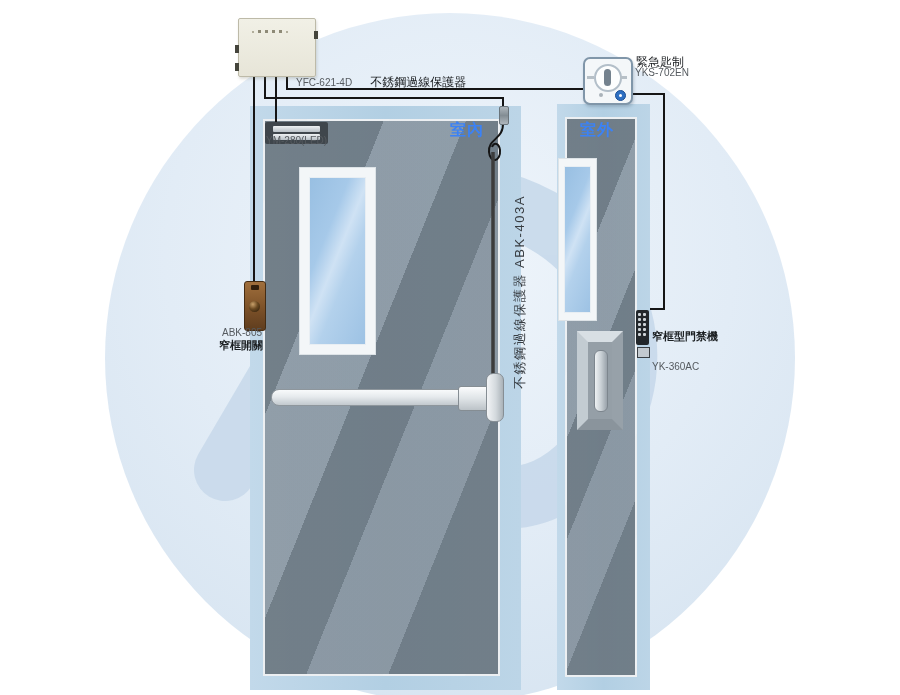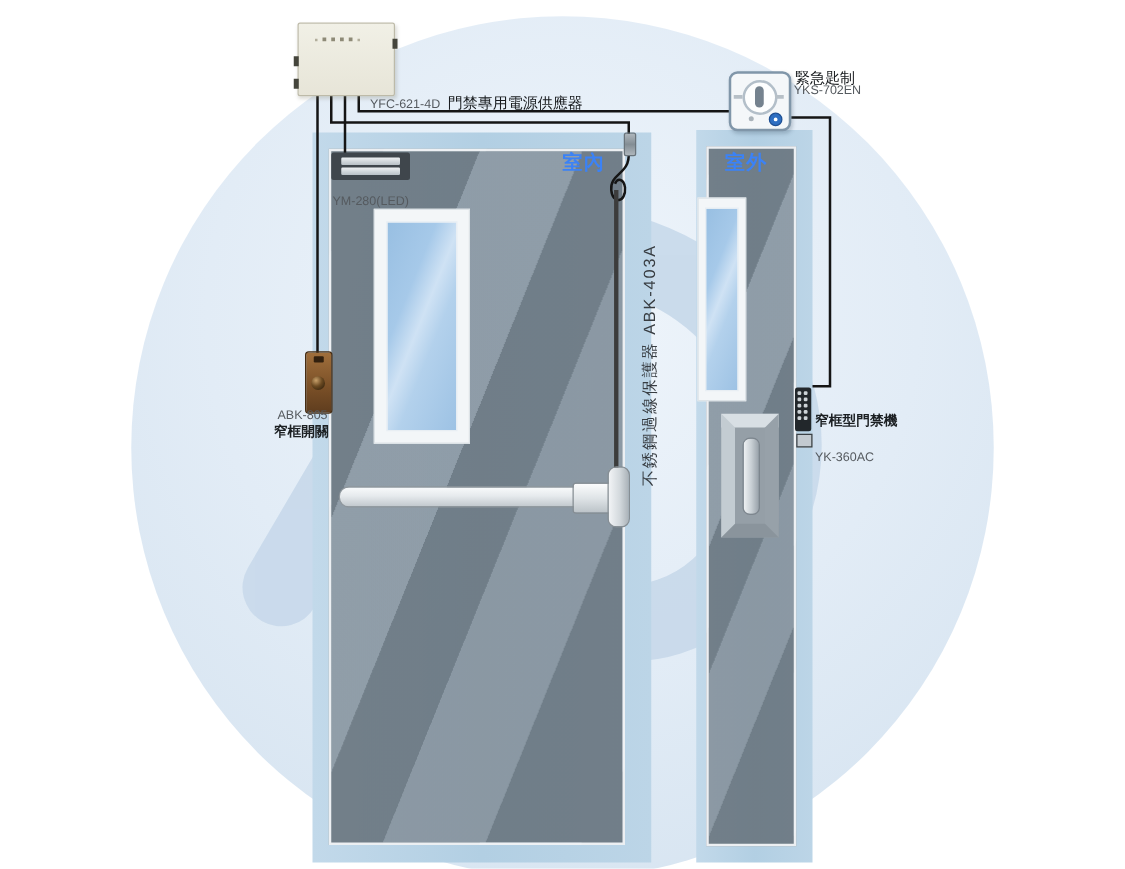--- a/index.html
+++ b/index.html
@@ -141,21 +141,21 @@
       <path d="M633 94 H 664 V 309 H 650"></path>
       <path d="M503 122 C504 140 488 138 489 152 C490 164 501 162 500 150 C499 143 494 142 492 147"></path>
     </g>
     <path d="M493 152 V 377" stroke="#3c3c3c" stroke-width="3.5" fill="none"></path>
   </svg>
 
   <div class="abs" id="maglock">
     <div class="maglock-stripe" style="top:4px;"></div>
     <div class="maglock-stripe" style="top:12px;"></div>
   </div>
-  <div class="abs model-txt" style="left:266px;top:156px;">YM-280(LED)</div>
+  <div class="abs model-txt" style="left:266px;top:135px;">YM-280(LED)</div>
 
   <div class="abs" id="panic-bar-tube"></div>
   <div class="abs" id="panic-bar-head"></div>
   <div class="abs" id="panic-bar-plate"></div>
 
   <div class="abs" id="exit-button">
     <div id="exit-button-slot"></div>
     <div id="exit-button-knob"></div>
   </div>
   <div class="abs model-txt ctr" style="left:222px;top:327px;width:50px;">ABK-805</div>
@@ -199,18 +199,18 @@
         <b></b>
         <b></b>
         <b></b>
         <b></b>
         <b class="dim"></b>
     </div>
     <div class="psu-tab" style="left:-4px;top:26px;"></div>
     <div class="psu-tab" style="left:-4px;top:44px;"></div>
     <div class="psu-tab" style="left:75px;top:12px;"></div>
   </div>
-  <div class="abs" style="left:296px;top:74px;display:flex;align-items:baseline;gap:6px;">
+  <div class="abs" style="left:296px;top:74px;display:flex;align-items:baseline;gap:18px;">
     <span class="model-txt">YFC-621-4D</span>
-    <span class="cjk-bold">門禁專用電源供應器</span>
+    <span class="cjk-bold">不銹鋼過線保護器</span>
   </div>
 
 </div>
 
 </body></html>

